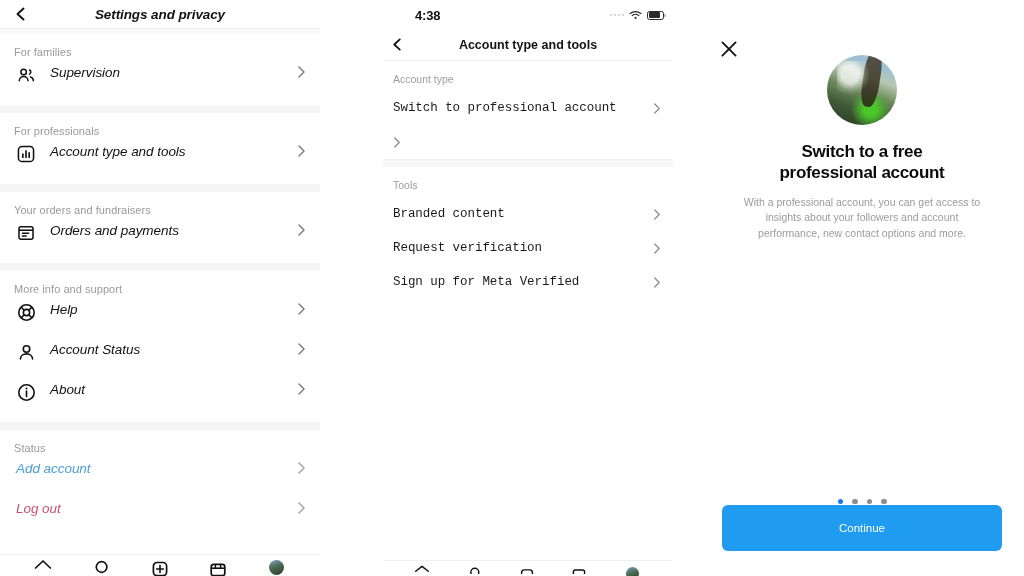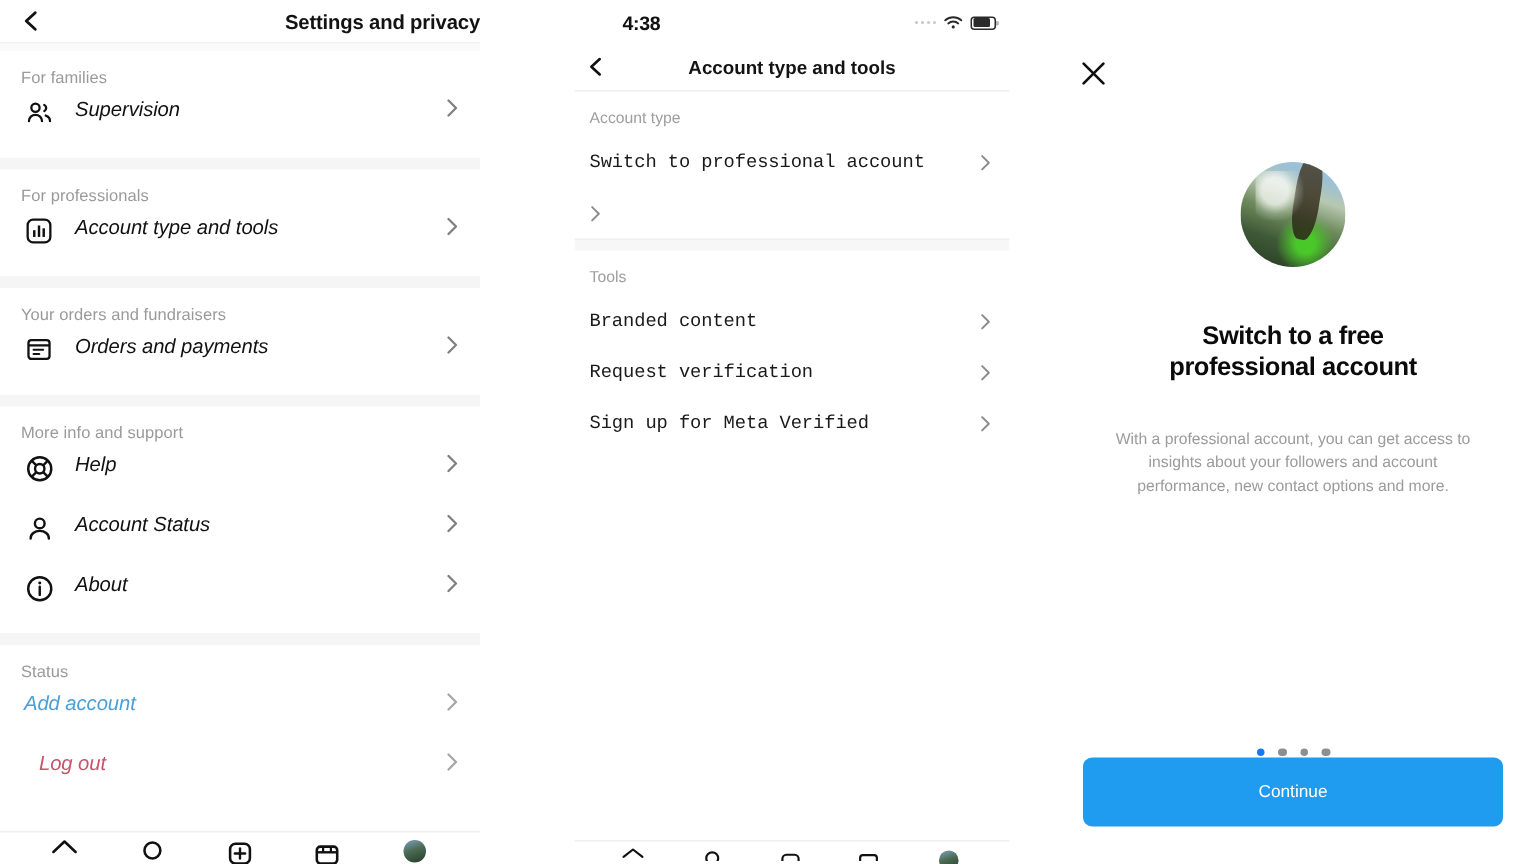--- a/index.html
+++ b/index.html
@@ -13,21 +13,21 @@
 
   
   .panel { position:absolute; top:0; height:576px; background:#fff; overflow:hidden; }
   #panel-left   { left:0;   width:320px; }
   #panel-mid    { left:383px; width:290px; }
   #panel-right  { left:700px; width:324px; }
 
   
   .l-header {
     position:relative; height:28px;
-    display:flex; align-items:center; justify-content:flex-end;
+    display:flex; align-items:center; justify-content:center;font-style:italic;
   }
   .l-header .title {
     font-size:13.5px; font-weight:bold; color:#131313; letter-spacing:-0.1px;
   }
   .chev-back {
     position:absolute; left:14px; top:50%; transform:translateY(-50%);
     width:14px; height:14px;
   }
   .divider-thin { height:1px; background:#f0f0f0; width:100%; }
   .divider-block { height:8px; background:#f5f5f5; width:100%; }
@@ -41,21 +41,21 @@
     padding:0 14px 0 16px; position:relative; background:#fff;font-style:italic;
   }
   .row .ico { width:20px; height:20px; flex:0 0 20px; display:flex; align-items:center; justify-content:center; }
   .row .lbl {
     margin-left:14px; font-size:13.5px; color:#111; flex:1;
     letter-spacing:-0.05px;
   }
   .row .lbl.noicon { margin-left:0; }
   .row .carat { width:9px; height:14px; opacity:.75; }
   .row.blue .lbl { color:#4a9fd8; }
-  .row.red  .lbl { color:#c6546a;margin-left:10px; }
+  .row.red  .lbl { color:#c6546a; }
 
   
   .botnav {
     position:absolute; left:0; bottom:0; width:100%;
     height:22px; border-top:1px solid #f0f0f0;
     display:flex; align-items:flex-end; justify-content:space-around;
     padding:0 14px;
     background:#fff;
   }
   .botnav .nico { width:20px; height:20px; overflow:hidden; }
@@ -91,21 +91,21 @@
   }
   .m-row .lbl { font-size:12.5px; color:#1a1a1a; flex:1; letter-spacing:-0.05px; }
   .m-row .carat { width:8px; height:13px; opacity:.75; }
   .m-divider { height:1px; background:#efefef; }
   .m-gap { height:7px; background:#f7f7f7; }
 
   
   .r-close { position:absolute; left:20px; top:40px; width:18px; height:18px; }
   .r-body {
     position:absolute; top:0; left:0; width:100%;
-    padding-top:108px; display:flex; flex-direction:column; align-items:center;gap:19px;
+    padding-top:55px; display:flex; flex-direction:column; align-items:center;
   }
   .r-avatar {
     width:70px; height:70px; border-radius:50%;
     background:
       radial-gradient(circle at 62% 78%, #4bc829 0 9%, rgba(75,200,41,0) 28%),
       linear-gradient(200deg,#9fc4dd 0%,#9cc0d6 18%,#b7c8b0 33%,#6e8a5c 52%,#3f5a38 72%,#23381f 100%);
     position:relative; overflow:hidden;
   }
   .r-avatar::before{
     content:""; position:absolute; left:52%; top:-6%; width:24%; height:80%;

